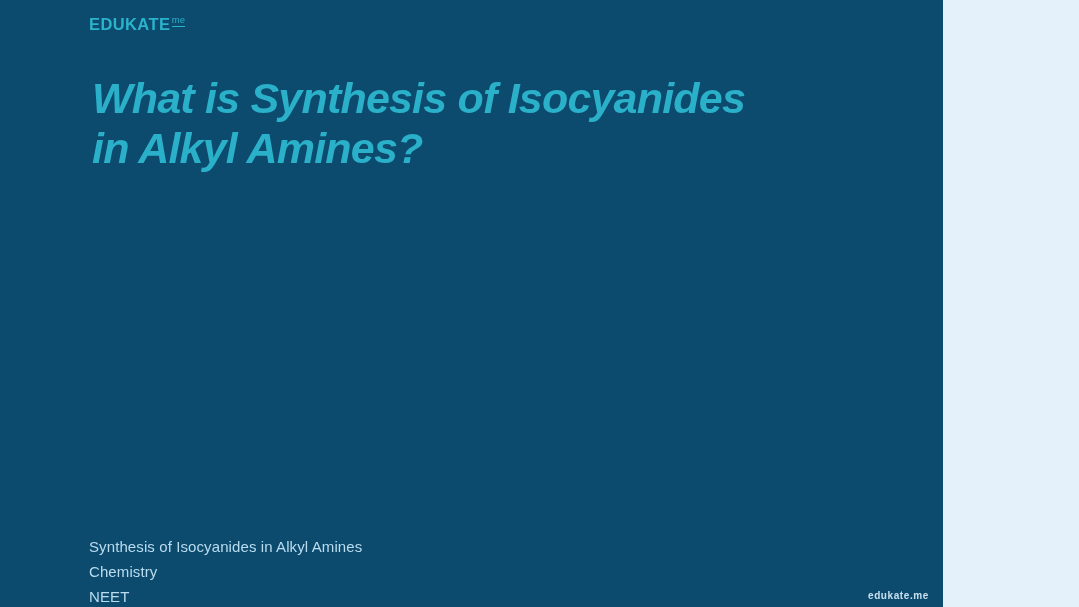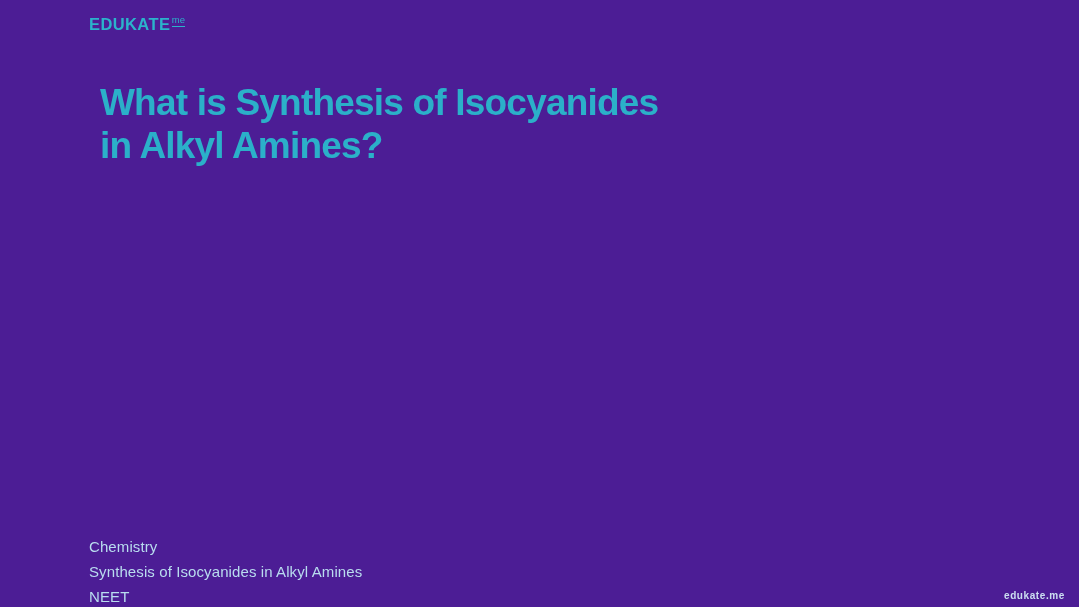--- a/index.html
+++ b/index.html
@@ -10,23 +10,23 @@
     width: 1079px;
     height: 607px;
     overflow: hidden;
     background: #e4f1fa;
     font-family: "Liberation Sans", sans-serif;
     -webkit-font-smoothing: antialiased;
   }
 
   .slide {
     position: relative;
-    width: 1079px;
+    width: 943px;
     height: 607px;
-    background: #4c1d95;
+    background: #0c4a6e;
     overflow: hidden;
   }
 
   
   .brand {
     position: absolute;
     left: 89px;
     top: 16px;
     display: flex;
     align-items: flex-start;
@@ -50,26 +50,27 @@
     border-bottom: 1.5px solid #2bb3cb;
     padding-bottom: 1px;
   }
 
   
   .title {
     position: absolute;
     left: 88px;
     top: 70px;
     width: 940px;
-    margin: 12px;
-    font-size: 37px;
+    margin: 4px;
+    font-size: 43px;
     font-weight: bold;
     line-height: 1.16;
     letter-spacing: -0.8px;
     color: #2bb0c9;
+    font-style: italic;
   }
   .title-line { display: block; }
 
   
   .body-text {
     position: absolute;
     left: 89px;
     top: 248px;
     width: 900px;
     margin: 0;
@@ -117,20 +118,20 @@
     <span class="brand-sup">me</span>
   </div>
 
   <h1 class="title">
     <span class="title-line">What is Synthesis of Isocyanides</span>
     <span class="title-line">in Alkyl Amines?</span>
   </h1>
 
 
   <div class="footer">
+    <span class="footer-line">Synthesis of Isocyanides in Alkyl Amines</span>
     <span class="footer-line">Chemistry</span>
-    <span class="footer-line">Synthesis of Isocyanides in Alkyl Amines</span>
     <span class="footer-line">NEET</span>
   </div>
 
   <div class="watermark">edukate.me</div>
 
 </div>
 
 </body></html>

